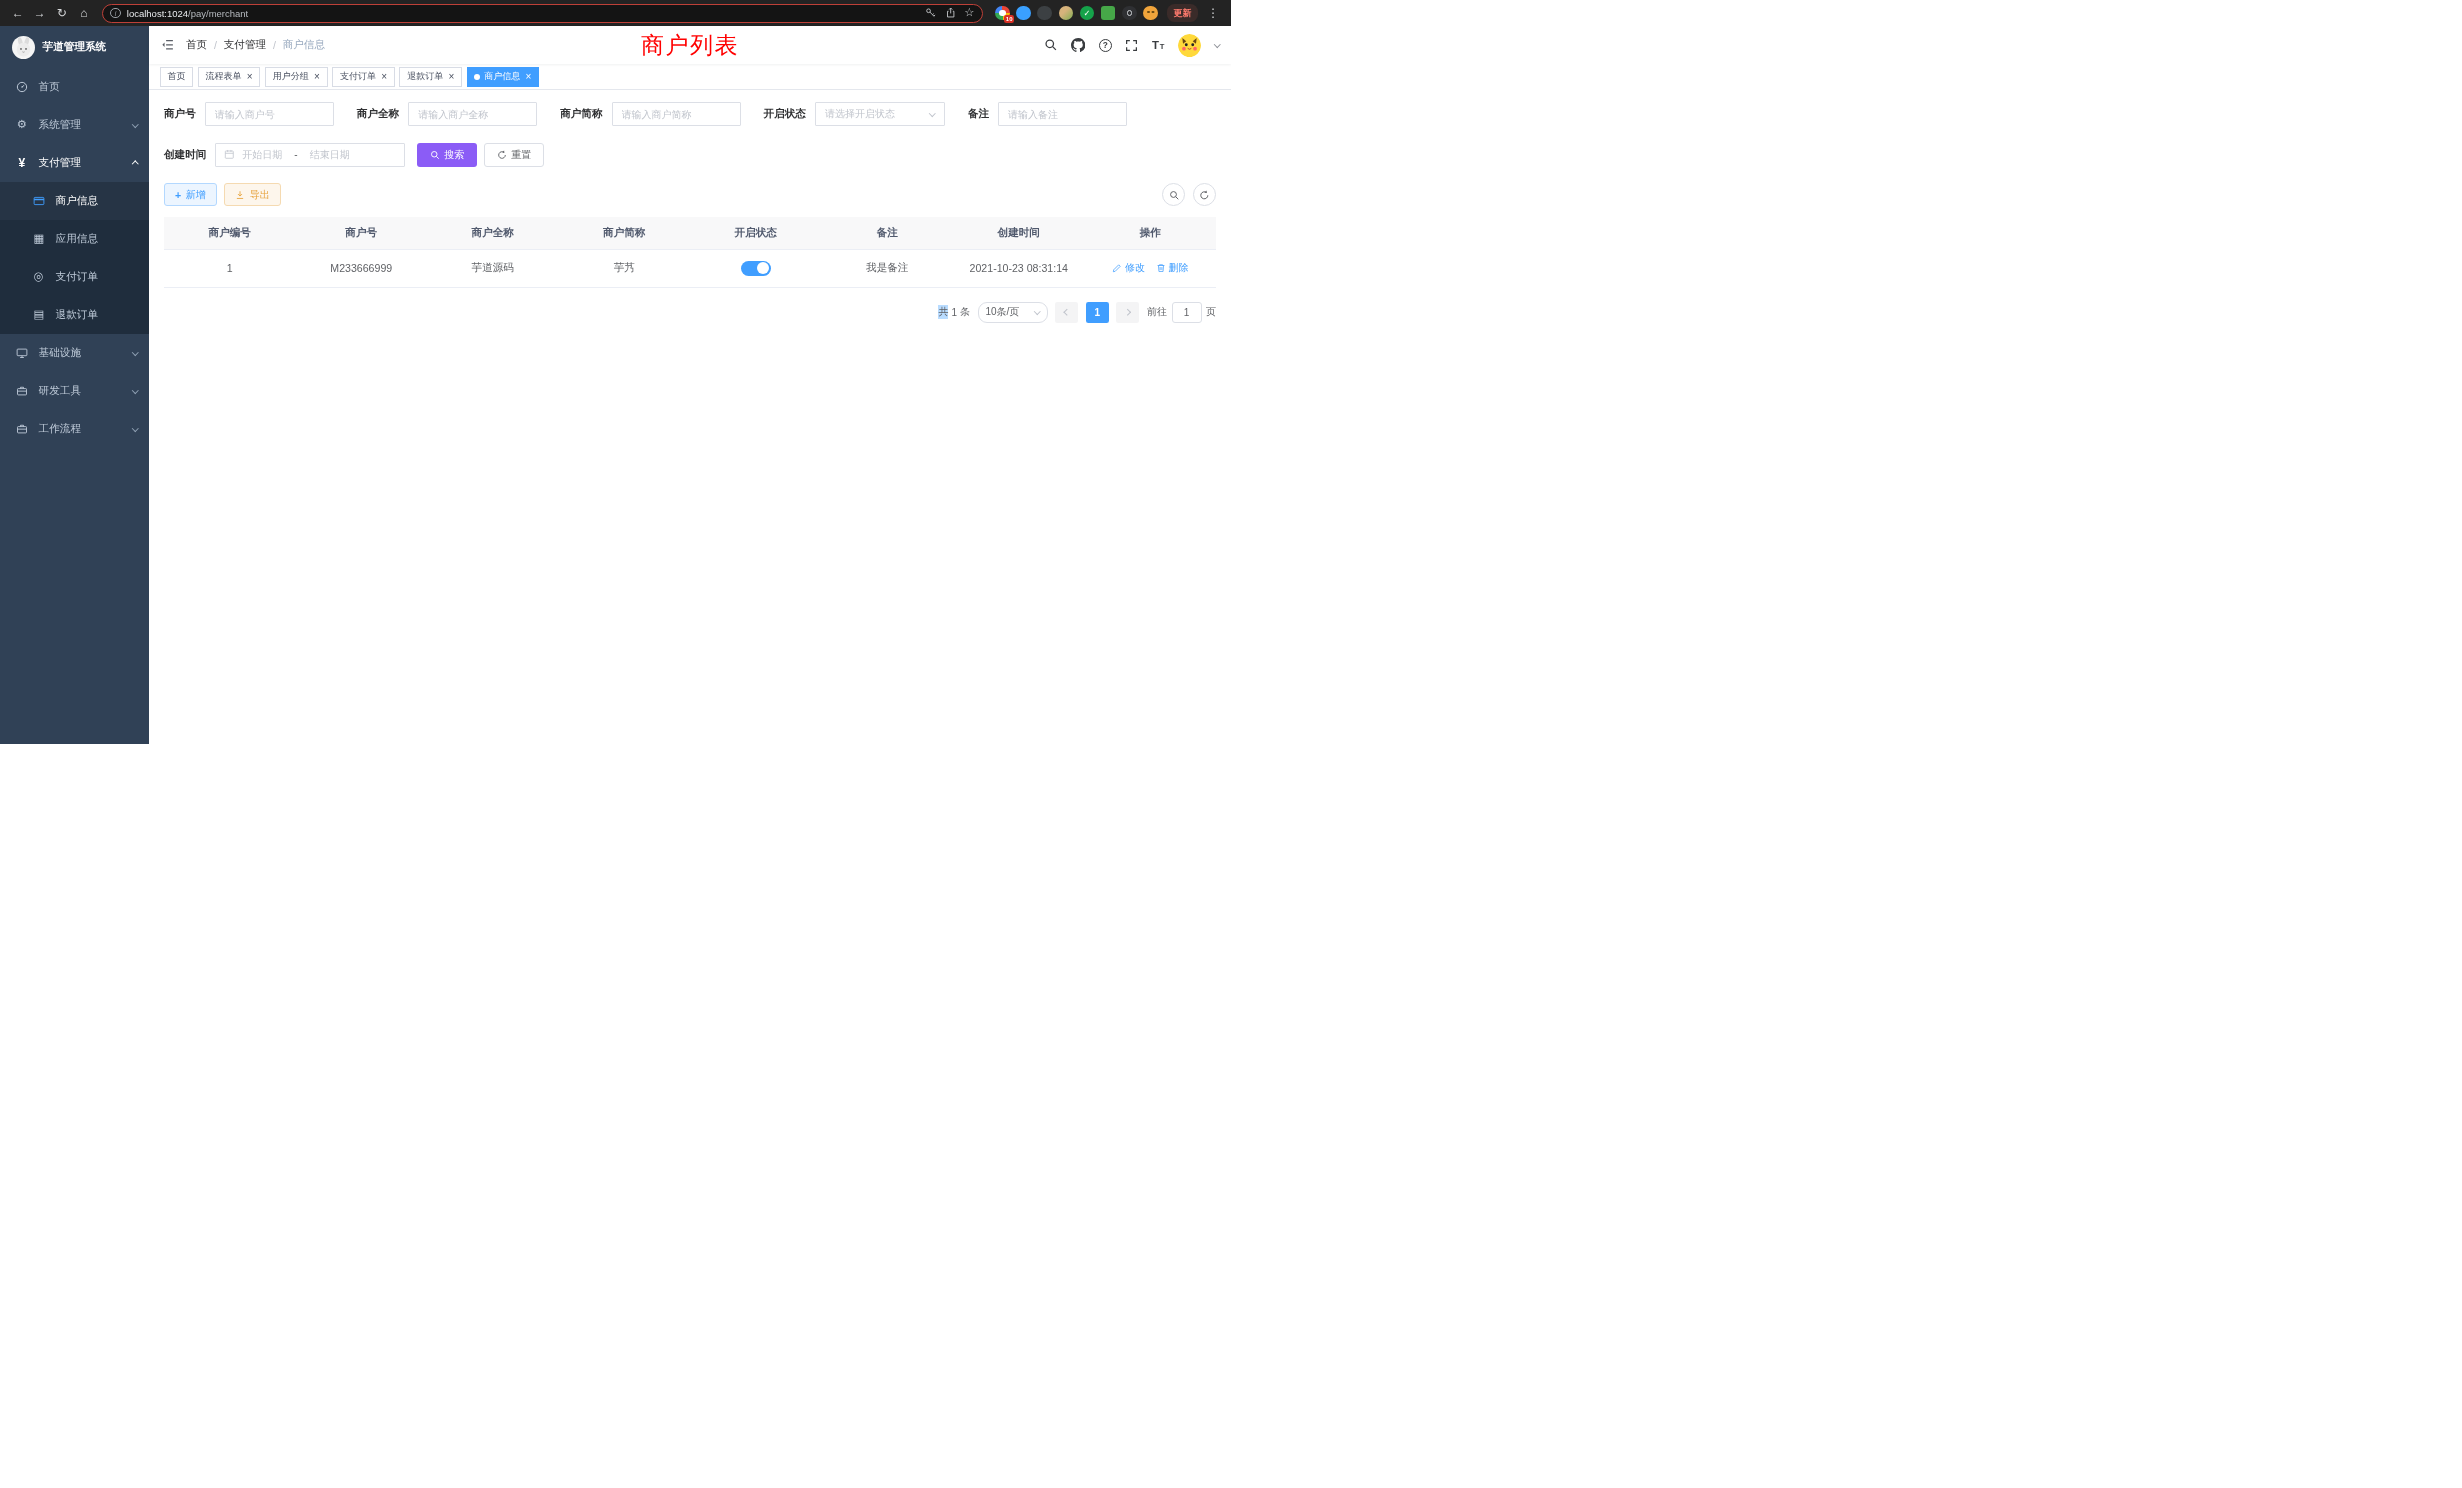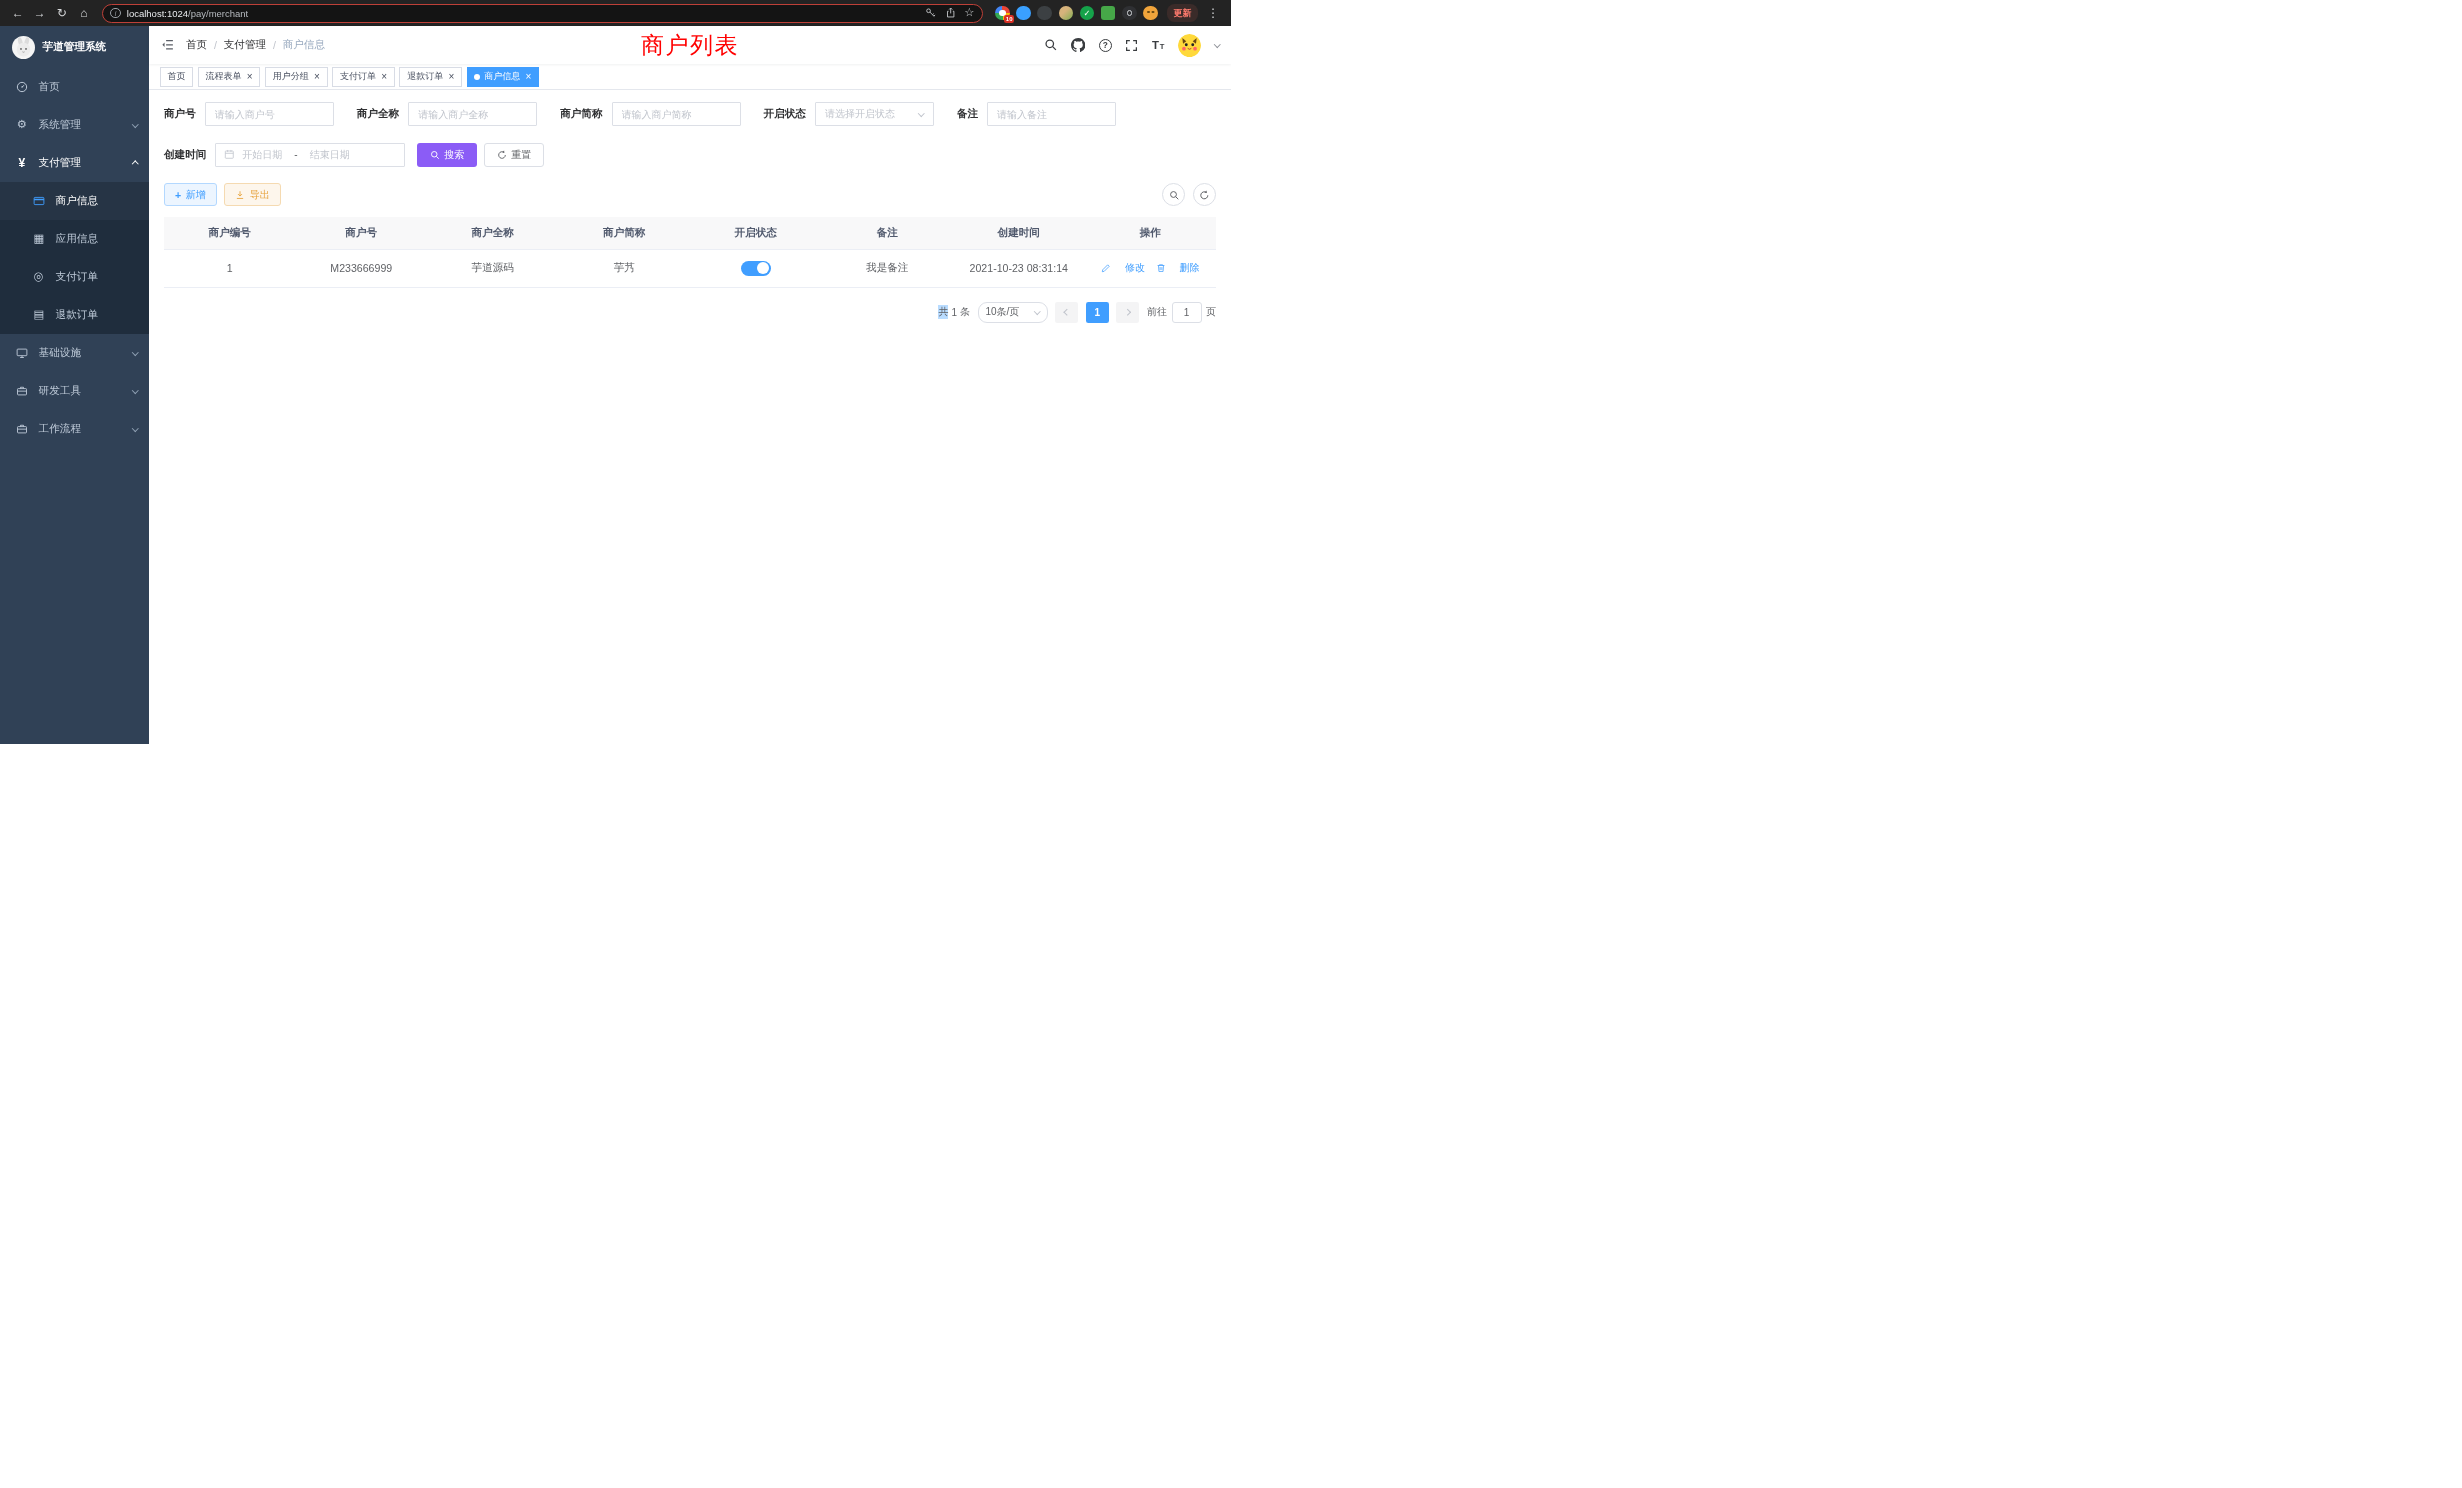--- a/index.html
+++ b/index.html
@@ -78,21 +78,21 @@
   .tag .dot{width:6px;height:6px;border-radius:50%;background:#fff;display:inline-block}
 
   
   .content{flex:1;padding:12px 15px;overflow:hidden}
   .frow{display:flex;align-items:center;margin-bottom:16.7px}
   .fgroup{display:flex;align-items:center;margin-right:23px}
   .flabel{font-size:10.6px;color:#303133;font-weight:600;margin-right:9px;white-space:nowrap}
   .inp{height:24px;border:0.8px solid #dcdfe6;border-radius:1px;background:#fff;font-size:10px;color:#606266}
   input.inp{width:129px;padding:0 9px;outline:none}
   input.inp::placeholder{color:#c0c4cc}
-  .sel{width:119px;display:flex;align-items:center;justify-content:space-between;padding:0 9px;cursor:pointer}
+  .sel{width:130px;display:flex;align-items:center;justify-content:space-between;padding:0 9px;cursor:pointer}
   .sel .ph{color:#c0c4cc}
   .sel .chev{border-color:#c0c4cc}
   .daterange{width:190px;display:flex;align-items:center;gap:7.6px;padding:0 7.6px;color:#c0c4cc;cursor:pointer}
   .daterange .dph{font-size:10px}
   .daterange .dsep{color:#606266;margin:0 4.5px}
   .btn{height:24px;border-radius:3px;font-size:10px;display:inline-flex;align-items:center;gap:4.5px;padding:0 11.4px;cursor:pointer;border:0.8px solid transparent;white-space:nowrap}
   .btn-primary{background:#8b5cf6;color:#fff}
   .btn-plain{background:#fff;border-color:#dcdfe6;color:#606266}
   .toolbar{display:flex;align-items:center;margin-bottom:10.6px}
   .btn-add{height:23px;background:#ecf5ff;border-color:#b3d8ff;color:#409eff;padding:0 10px}
@@ -102,21 +102,21 @@
   .cbtn{width:23px;height:23px;border-radius:50%;border:0.8px solid #dcdfe6;background:#fff;color:#606266;display:flex;align-items:center;justify-content:center;cursor:pointer}
 
   
   .table{width:100%;font-size:10.6px}
   .tr{display:flex;align-items:center}
   .tr.head{height:33px;background:#f8f8f9;color:#515a6e;font-weight:600;border-bottom:0.8px solid #ebeef5}
   .tr.body{height:38px;border-bottom:0.8px solid #ebeef5;color:#606266}
   .td{flex:1;padding:0 4.5px;white-space:nowrap;overflow:hidden;display:flex;align-items:center;justify-content:center}
   .switch{width:30px;height:15px;border-radius:7.6px;background:#409eff;position:relative;cursor:pointer}
   .switch::after{content:"";position:absolute;right:1.5px;top:1.5px;width:12px;height:12px;border-radius:50%;background:#fff}
-  .oplink{color:#409eff;font-size:10px;display:inline-flex;align-items:center;gap:14px;cursor:pointer}
+  .oplink{color:#409eff;font-size:10px;display:inline-flex;align-items:center;gap:3px;cursor:pointer}
   .oplink+.oplink{margin-left:10.6px}
 
   
   .pager{display:flex;align-items:center;justify-content:flex-end;margin-top:13.6px;font-size:10px;color:#606266;gap:7.6px}
   .total{display:flex;gap:3px;align-items:center}
   .hl{background:#b9dcff}
   .psel{width:70px;height:21px;border:0.8px solid #dcdfe6;border-radius:9px;display:flex;align-items:center;justify-content:space-between;padding:0 6.8px;cursor:pointer;color:#606266}
   .psel .chev{border-color:#c0c4cc}
   .pbtn{min-width:23px;height:21px;background:#f4f4f5;border-radius:2.3px;display:flex;align-items:center;justify-content:center;color:#c0c4cc;cursor:pointer}
   .pbtn.num{background:#409eff;color:#fff;font-weight:600}

